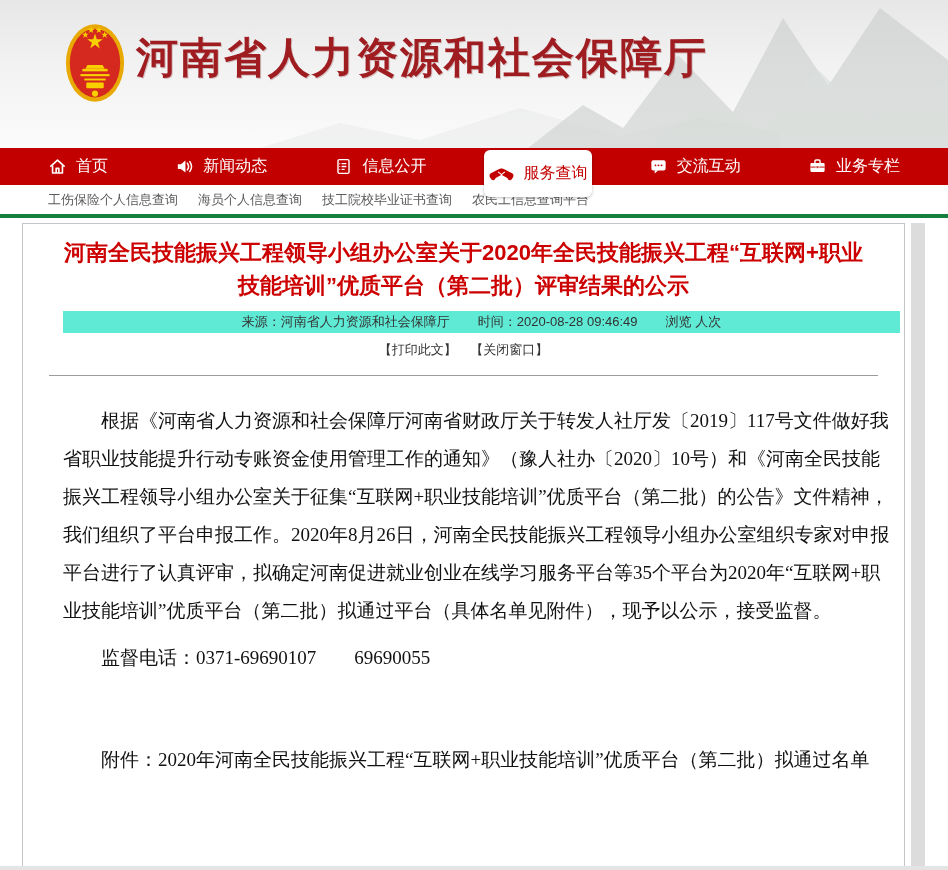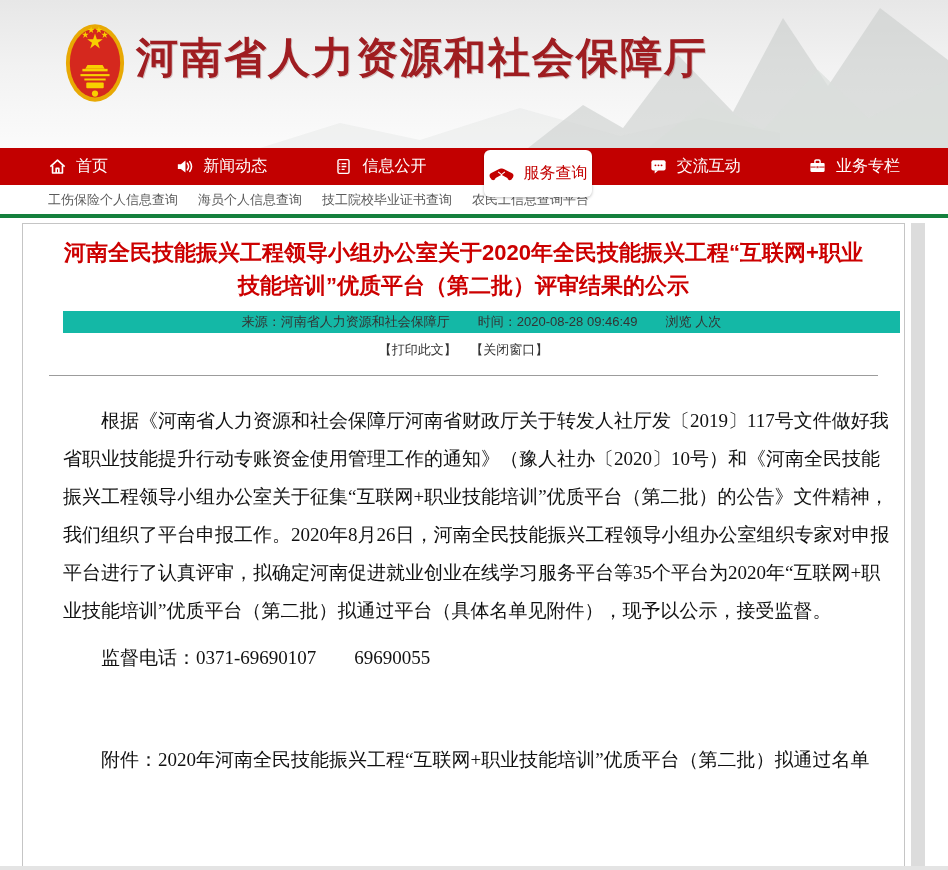--- a/index.html
+++ b/index.html
@@ -63,21 +63,21 @@
   }
   .scroll-strip {
     position: absolute; left: 911px; top: 5px; width: 14px; height: 647px;
     background: #dcdcdc;
   }
   .article-title {
     margin: 12px 36px 0; text-align: center;
     font-size: 22px; line-height: 33px; font-weight: bold; color: #CC0000;
   }
   .article-meta {
-    margin: 9px 4px 0 40px; background: #14b8a6; height: 22px;
+    margin: 9px 4px 0 40px; background: #5eead4; height: 22px;
     display: flex; align-items: center; justify-content: center; gap: 28px;
     font-size: 13px; color: #333333;
   }
   .article-actions {
     margin-top: 8px; text-align: center; font-size: 13px; color: #333333;
   }
   .article-actions a { color: #333333; text-decoration: none; margin: 0 5px; cursor: pointer; }
   .rule { margin: 16px 26px 0; border: none; border-top: 1px solid #9c9c9c; height: 0; }
   .article-body {
     padding: 26px 12px 0 40px; font-size: 19px; line-height: 38px; color: #111111; font-family: Liberation Serif, serif;

